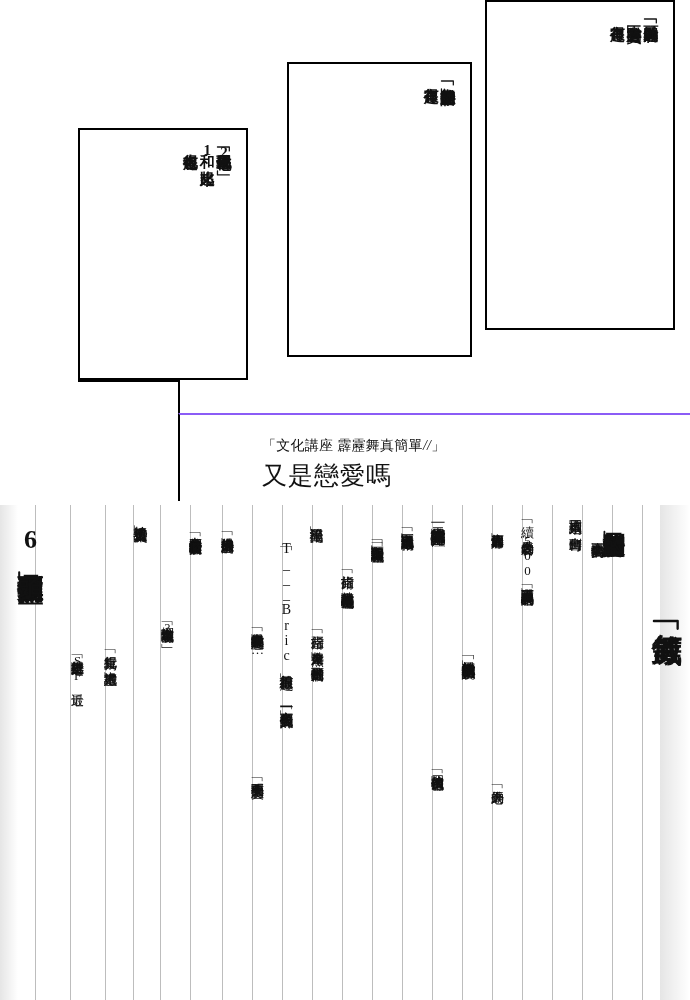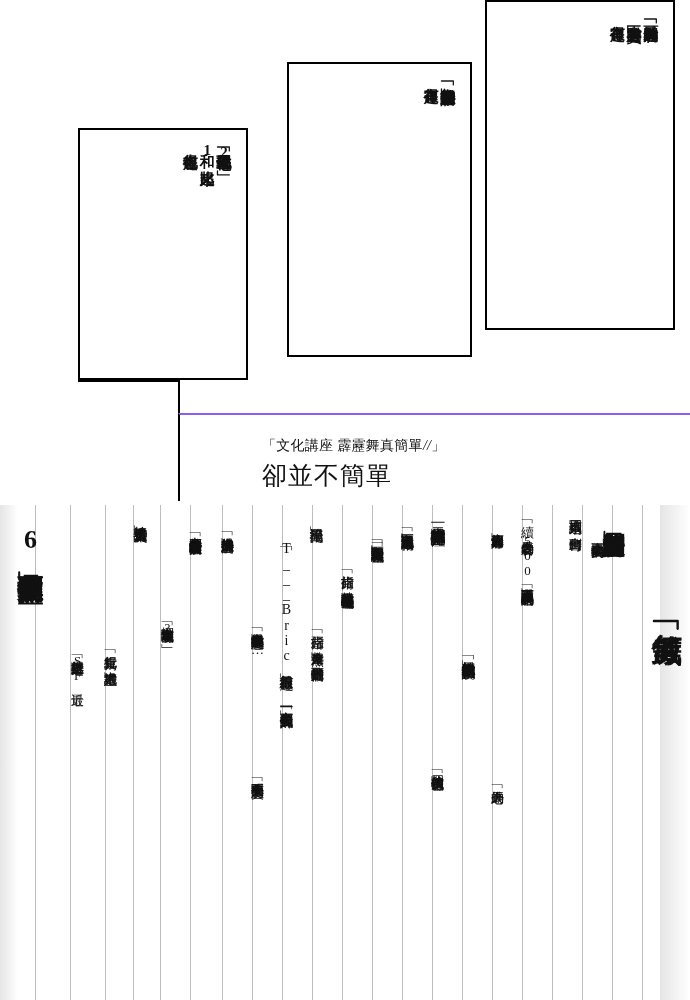--- a/index.html
+++ b/index.html
@@ -164,21 +164,21 @@
     <div class="v">「現代哲學地圖2」
 和1比起來
 也很有趣</div>
   </div>
 
   <div id="connector2"></div>
   <div id="connector"></div>
 
   <div id="banner">
     <div class="small"><span>「文化講座 霹靂舞真簡單</span><i>//</i><span>」</span></div>
-    <div class="big">卻並不簡單</div>
+    <div class="big">又是戀愛嗎</div>
   </div>
 
   <div id="bottom">
 
     <div class="shade" style="left:0px;width:18px;"></div>
     <div class="shade" style="left:660px;width:30px;"></div>
 
     <div class="rule" style="left:35px;"></div>
     <div class="rule" style="left:70px;"></div>
     <div class="rule" style="left:105px;"></div>

